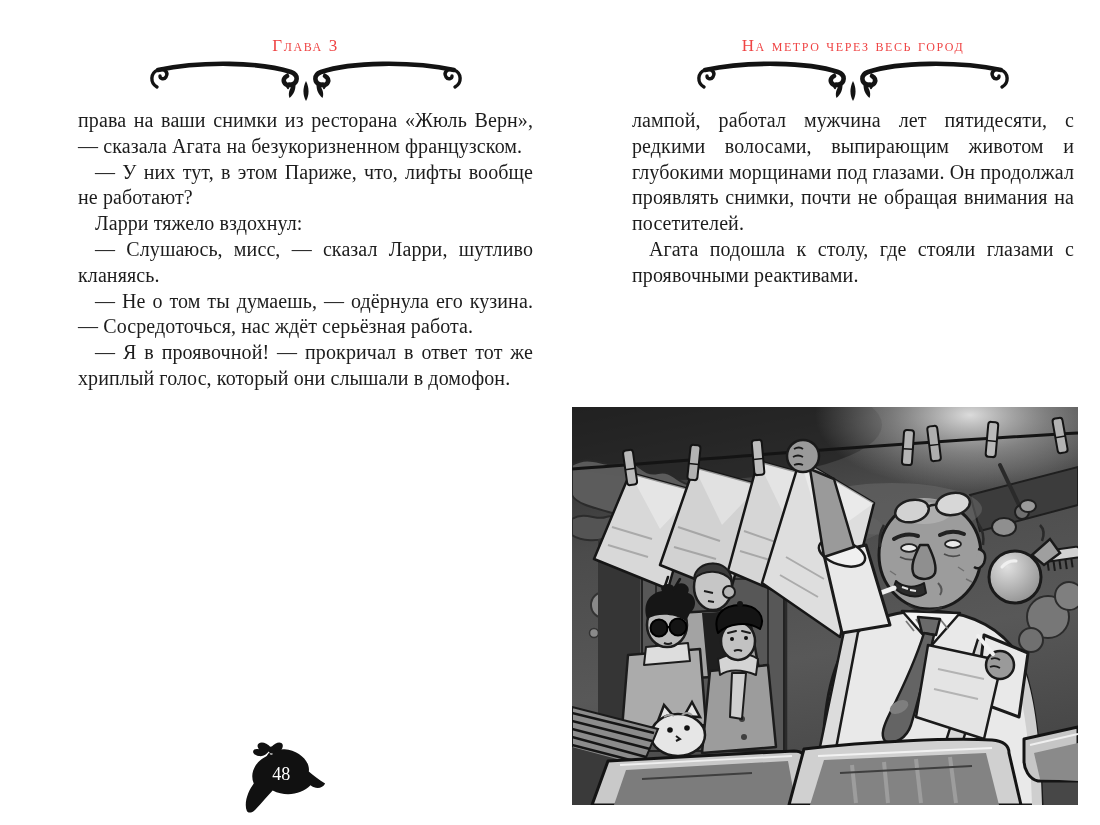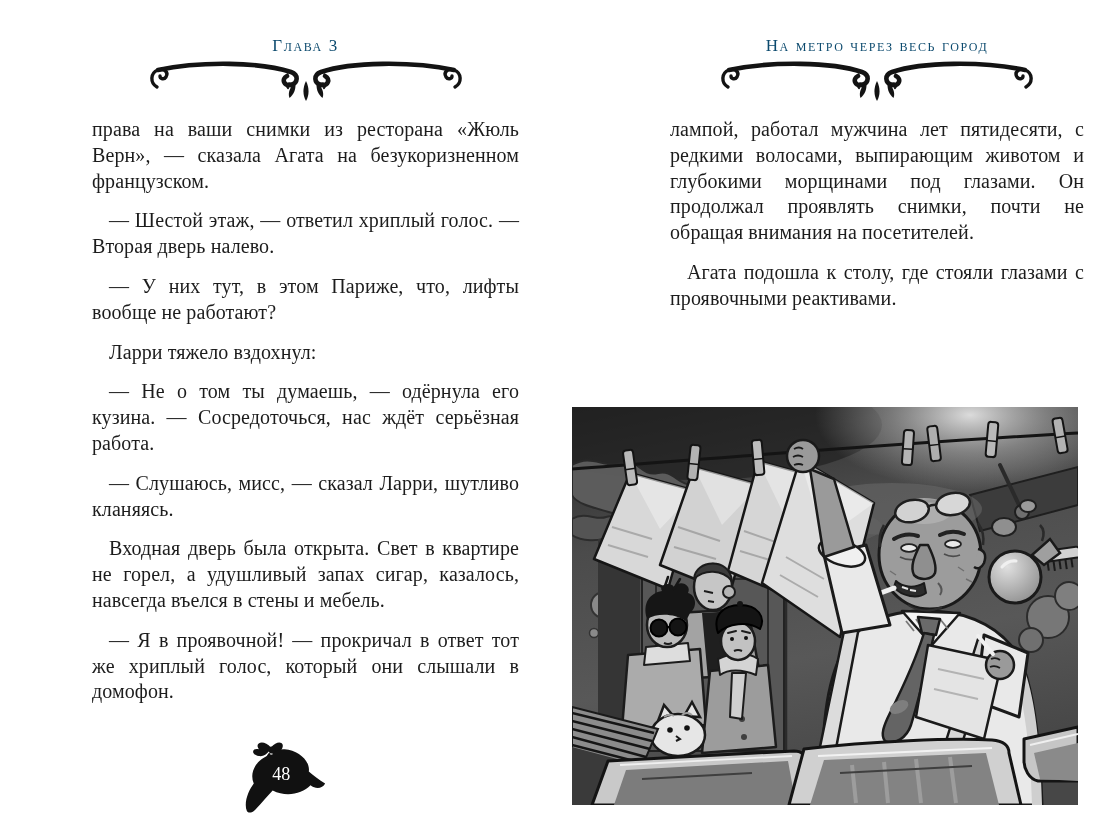--- a/index.html
+++ b/index.html
@@ -5,35 +5,35 @@
   html,body{margin:0;padding:0;}
   body{
     width:1100px;height:825px;position:relative;overflow:hidden;
     background:#ffffff;
     font-family:"Liberation Serif","DejaVu Serif",serif;
     color:#1c1c1c;
     -webkit-hyphens:auto;hyphens:auto;
   }
   .page{position:absolute;top:36px;}
   .page-left{left:78px;width:455px;}
-  .page-right{left:656px;width:442px;}
+  .page-right{left:632px;width:442px;}
   .running-head{
     text-align:center;
     font-variant:small-caps;
     font-size:17px;
     letter-spacing:1.6px;
-    color:#0c4a6e;
+    color:#ef4444;
     height:20px;
     line-height:20px;
     white-space:nowrap;
   }
   .flourish{display:block;margin:1px auto 0 auto;}
   .body-text{margin-top:5px;}
   .body-text p{
-    margin:14px;
+    margin:0;
     font-size:20px;
     line-height:25.8px;
     text-align:justify;
     text-indent:17px;
     letter-spacing:0.1px;
   }
   .body-text p.noindent{text-indent:0;}
   .page-number-hat{position:absolute;left:240px;top:735px;width:86px;height:80px;}
   .illustration-box{position:absolute;left:572px;top:407px;width:506px;height:398px;}
   svg{display:block;}
@@ -61,26 +61,24 @@
   </defs>
 </svg>
 
 <div class="page page-left">
   <div class="running-head">Глава 3</div>
   <svg class="flourish" width="330" height="46" viewBox="0 0 330 46">
       <use href="#flourish-sym"></use>
     </svg>
   <div class="body-text">
       <p class="noindent">права на ваши снимки из ресторана «Жюль Верн», — сказала Агата на безукоризненном французском.</p>
-      <p>— Шестой этаж, — ответил хриплый голос. — Вторая дверь налево.</p>
       <p>— У них тут, в этом Париже, что, лифты вообще не работают?</p>
       <p>Ларри тяжело вздохнул:</p>
+      <p>— Слушаюсь, мисс, — сказал Ларри, шутливо кланяясь.</p>
       <p>— Не о том ты думаешь, — одёрнула его кузина. — Сосредоточься, нас ждёт серьёзная работа.</p>
-      <p>— Слушаюсь, мисс, — сказал Ларри, шутливо кланяясь.</p>
-      <p>Входная дверь была открыта. Свет в квартире не горел, а удушливый запах сигар, казалось, навсегда въелся в стены и мебель.</p>
       <p>— Я в проявочной! — прокричал в ответ тот же хриплый голос, который они слышали в домофон.</p>
     </div>
 </div>
 
 <div class="page page-right">
   <div class="running-head">На метро через весь город</div>
   <svg class="flourish" width="330" height="46" viewBox="0 0 330 46">
       <use href="#flourish-sym"></use>
     </svg>
   <div class="body-text">

